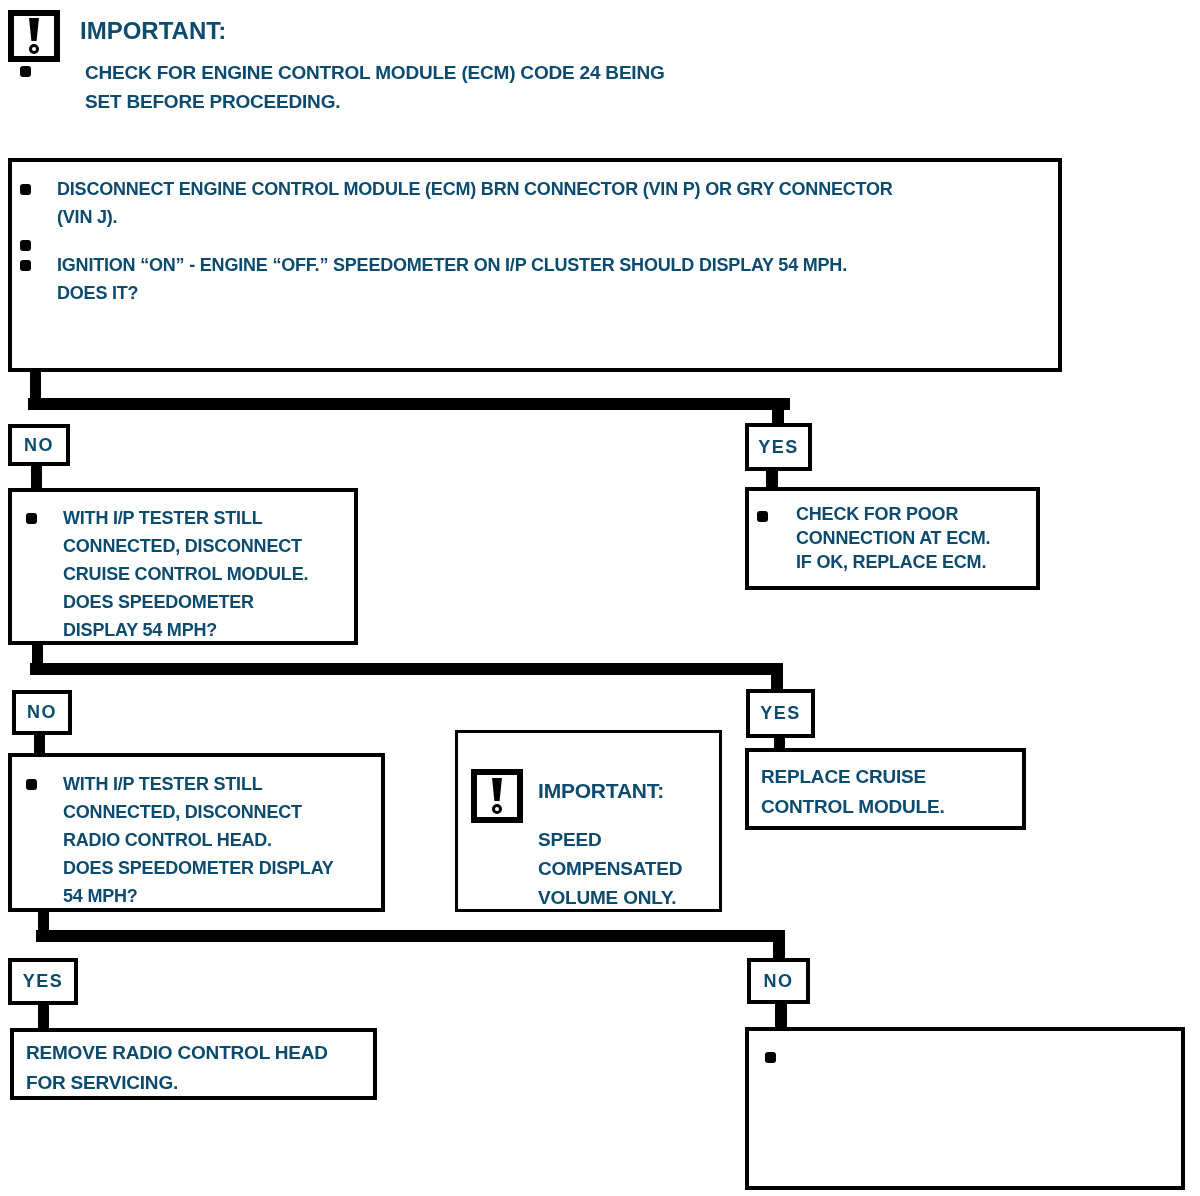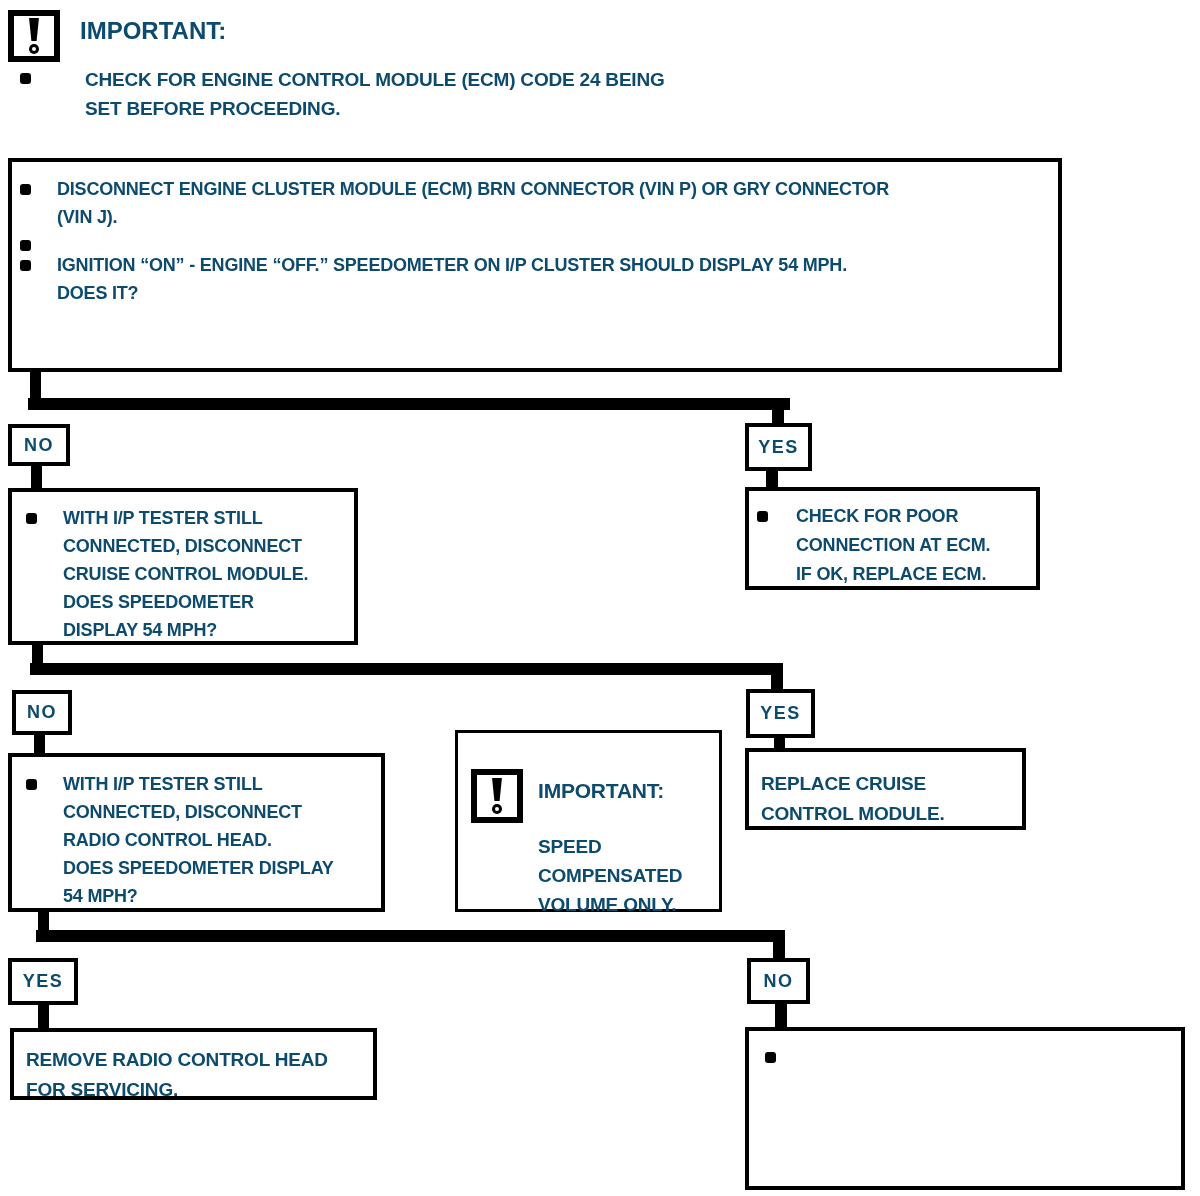--- a/index.html
+++ b/index.html
@@ -1,21 +1,21 @@
 <!DOCTYPE html>
 <html><head>
 <meta charset="utf-8">
 <style>
   html,body{margin:0;padding:0;background:#ffffff;}
   .canvas{
     position:relative;width:1200px;height:1196px;background:#fff;
     font-family:"Liberation Sans",sans-serif;font-weight:700;color:#0c4a6e;
     overflow:hidden;letter-spacing:-0.2px;
   }
-  .abs{position:absolute;margin-top:7px;}
+  .abs{position:absolute;}
   .box{position:absolute;border:4px solid #000;background:#fff;box-sizing:border-box;}
   .lblbox{
     position:absolute;border:4px solid #000;background:#fff;box-sizing:border-box;
     display:flex;align-items:center;justify-content:center;
     font-size:18px;letter-spacing:1.5px;
   }
   .hline,.vline{position:absolute;background:#000;}
   .txt{white-space:pre-line;line-height:28px;font-size:18px;}
   .row{display:flex;align-items:flex-start;}
   .dot{width:11px;height:11px;background:#000;border-radius:3px;flex:none;}
@@ -42,21 +42,21 @@
     <div class="excl-dot"></div>
   </div>
   <div class="hdr-title" style="left:80px;top:17px;">IMPORTANT:</div>
   <div class="dot abs" style="left:20px;top:66px;"></div>
   <div class="txt abs" style="left:85px;top:58px;font-size:19px;line-height:29px;">CHECK FOR ENGINE CONTROL MODULE (ECM) CODE 24 BEING
 SET BEFORE PROCEEDING.</div>
 
   <div class="box" style="left:8px;top:158px;width:1054px;height:214px;padding-top:13px;">
     <div class="row">
       <span class="dot"></span>
-      <span class="txt">DISCONNECT ENGINE CLUSTER MODULE (ECM) BRN CONNECTOR (VIN P) OR GRY CONNECTOR
+      <span class="txt">DISCONNECT ENGINE CONTROL MODULE (ECM) BRN CONNECTOR (VIN P) OR GRY CONNECTOR
 (VIN J).</span>
     </div>
     <div class="row">
       <span class="dot"></span>
     </div>
     <div class="row">
       <span class="dot"></span>
       <span class="txt">IGNITION “ON” - ENGINE “OFF.”  SPEEDOMETER ON I/P CLUSTER SHOULD DISPLAY 54 MPH.
 DOES IT?</span>
     </div>
@@ -77,21 +77,21 @@
 CONNECTED, DISCONNECT
 CRUISE CONTROL MODULE.
 DOES SPEEDOMETER
 DISPLAY 54 MPH?</span>
     </div>
   </div>
 
   <div class="box" style="left:745px;top:487px;width:295px;height:103px;padding-top:11px;">
     <div class="row">
       <span class="dot"></span>
-      <span class="txt" style="line-height:29px;margin-left:28px;">CHECK FOR POOR
+      <span class="txt" style="line-height:24px;margin-left:28px;">CHECK FOR POOR
 CONNECTION AT ECM.
 IF OK, REPLACE ECM.</span>
     </div>
   </div>
 
   <div class="vline" style="left:32px;top:645px;width:11px;height:24px;"></div>
   <div class="hline" style="left:30px;top:663px;width:753px;height:12px;"></div>
   <div class="vline" style="left:771px;top:665px;width:12px;height:25px;"></div>
   <div class="lblbox" style="left:12px;top:690px;width:60px;height:45px;">NO</div>
   <div class="lblbox" style="left:746px;top:689px;width:69px;height:49px;">YES</div>

